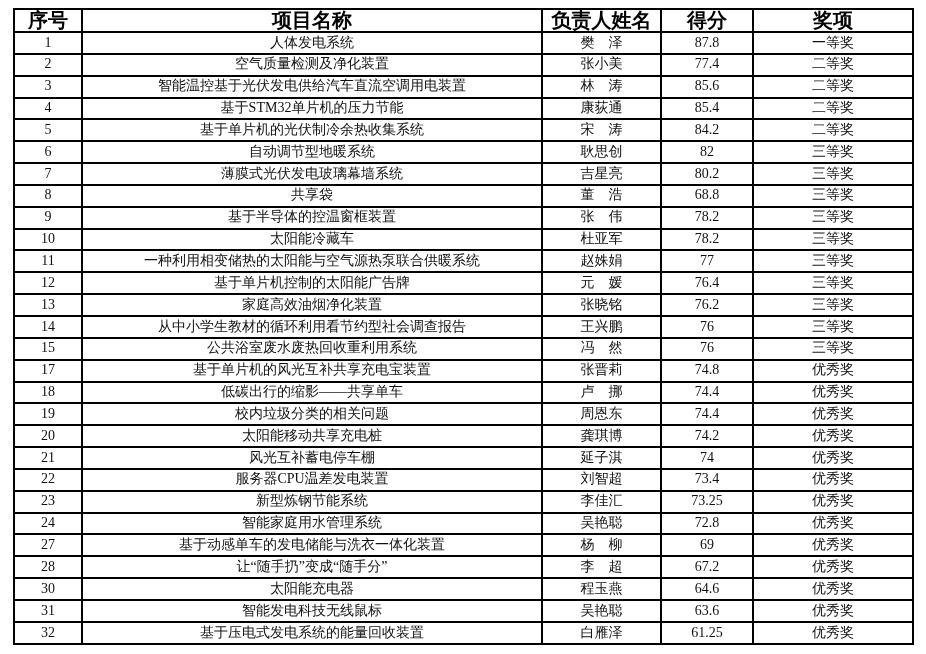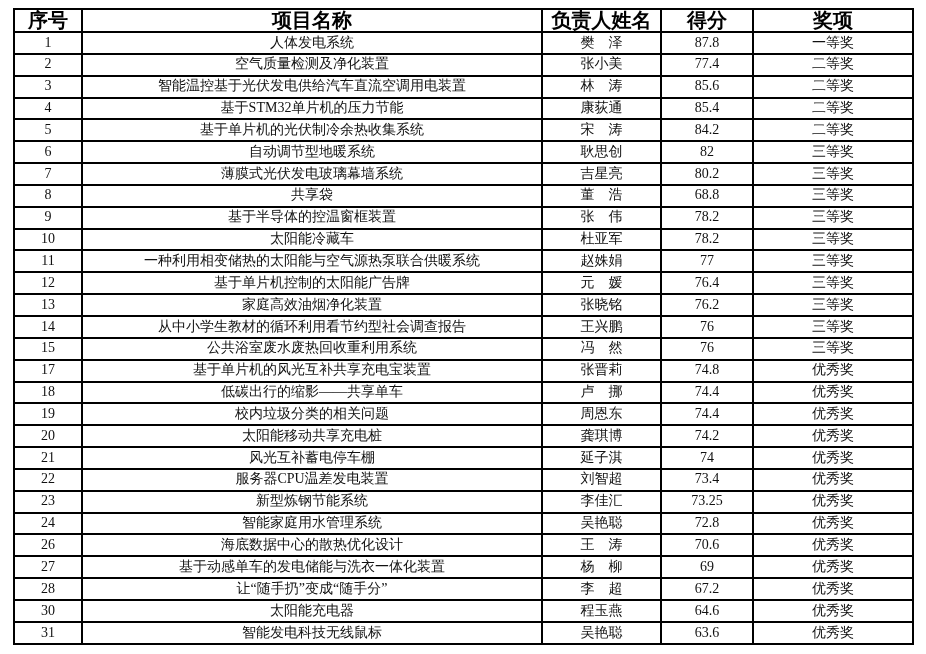--- a/index.html
+++ b/index.html
@@ -226,27 +226,20 @@
           <td>优秀奖</td>
         </tr>
         <tr>
           <td class="num">24</td>
           <td>智能家庭用水管理系统</td>
           <td>吴艳聪</td>
           <td class="num">72.8</td>
           <td>优秀奖</td>
         </tr>
         <tr>
-          <td class="num">26</td>
-          <td>海底数据中心的散热优化设计</td>
-          <td>王　涛</td>
-          <td class="num">70.6</td>
-          <td>优秀奖</td>
-        </tr>
-        <tr>
           <td class="num">27</td>
           <td>基于动感单车的发电储能与洗衣一体化装置</td>
           <td>杨　柳</td>
           <td class="num">69</td>
           <td>优秀奖</td>
         </tr>
         <tr>
           <td class="num">28</td>
           <td>让“随手扔”变成“随手分”</td>
           <td>李　超</td>
@@ -258,17 +251,24 @@
           <td>太阳能充电器</td>
           <td>程玉燕</td>
           <td class="num">64.6</td>
           <td>优秀奖</td>
         </tr>
         <tr>
           <td class="num">31</td>
           <td>智能发电科技无线鼠标</td>
           <td>吴艳聪</td>
           <td class="num">63.6</td>
+          <td>优秀奖</td>
+        </tr>
+        <tr>
+          <td class="num">32</td>
+          <td>基于压电式发电系统的能量回收装置</td>
+          <td>白雁泽</td>
+          <td class="num">61.25</td>
           <td>优秀奖</td>
         </tr>
       </tbody>
   </table>
 </div>
 
 </body></html>

